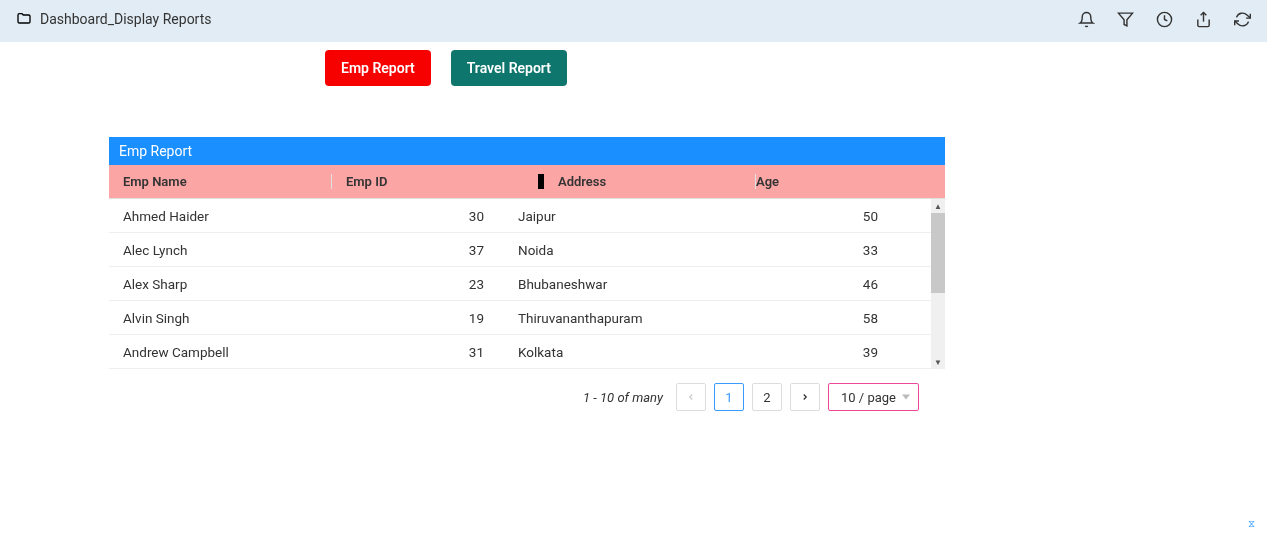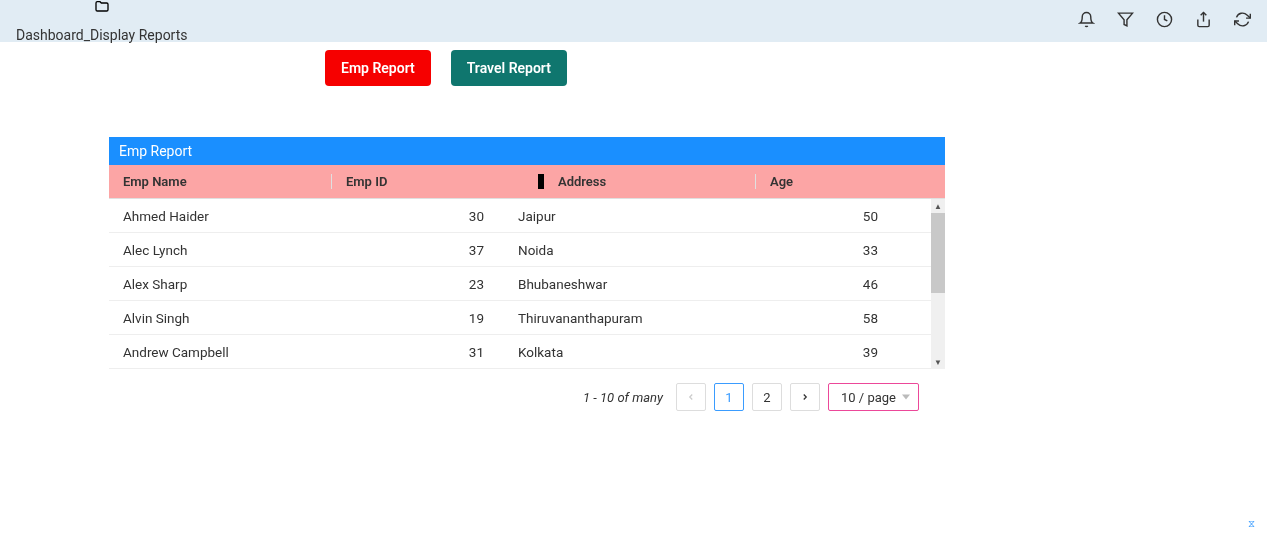--- a/index.html
+++ b/index.html
@@ -6,21 +6,21 @@
     body { background: #fff; width: 1267px; height: 540px; overflow: hidden; }
     
     .header {
       background: #e1ecf4;
       height: 42px;
       display: flex;
       align-items: center;
       justify-content: space-between;
       padding: 0 16px;
     }
-    .header-left { display: flex; align-items: center; gap: 8px; flex-direction: column; }
+    .header-left { display: flex; align-items: flex-start; gap: 8px; }
     .header-title { font-size: 14px; color: #333; }
     .header-icons { display: flex; align-items: center; gap: 22px; }
     .header-icons svg { color: #333; }
     
     .tabs { padding: 8px 0 0 325px; display: flex; gap: 20px; }
     .tab-btn { 
       border: none; padding: 10px 16px; font-size: 14px; font-weight: 600; 
       border-radius: 4px; cursor: pointer; color: #fff;
     }
     .tab-red { background: #f60000; }
@@ -38,21 +38,21 @@
     .tbl-row { 
       display: flex; height: 34px; align-items: center; border-bottom: 1px solid #eee;
       font-size: 13.5px; color: #333;
     }
     .col-name { width: 205px; padding-left: 14px; }
     .col-id   { width: 190px; padding-right: 20px; text-align: right; }
     .col-id-h { width: 190px; padding-left: 14px; border-left: 1px solid #e0e0e0; }
     .col-addr { width: 200px; padding-left: 14px; }
     .col-addr-h { width: 200px; padding-left: 14px; border-left: 6px solid #000000; }
     .col-age  { width: 190px; padding-right: 16px; text-align: right; }
-    .col-age-h { width: 190px; padding-left: 14px; border-left: 1px solid #e0e0e0; }
+    .col-age-h { width: 190px; border-left: 1px solid #e0e0e0; }
     
     .scroll-col { width: 14px; background: #f0f0f0; position: relative; height: 170px; }
     .scroll-up, .scroll-dn { 
       width: 14px; height: 14px; position: absolute; background: #f0f0f0;
       display: flex; align-items: center; justify-content: center; font-size: 8px; color: #555;
     }
     .scroll-up { top: 0; }
     .scroll-dn { bottom: 0; }
     .scroll-thumb { position: absolute; top: 14px; width: 14px; height: 80px; background: #c8c8c8; }
     

